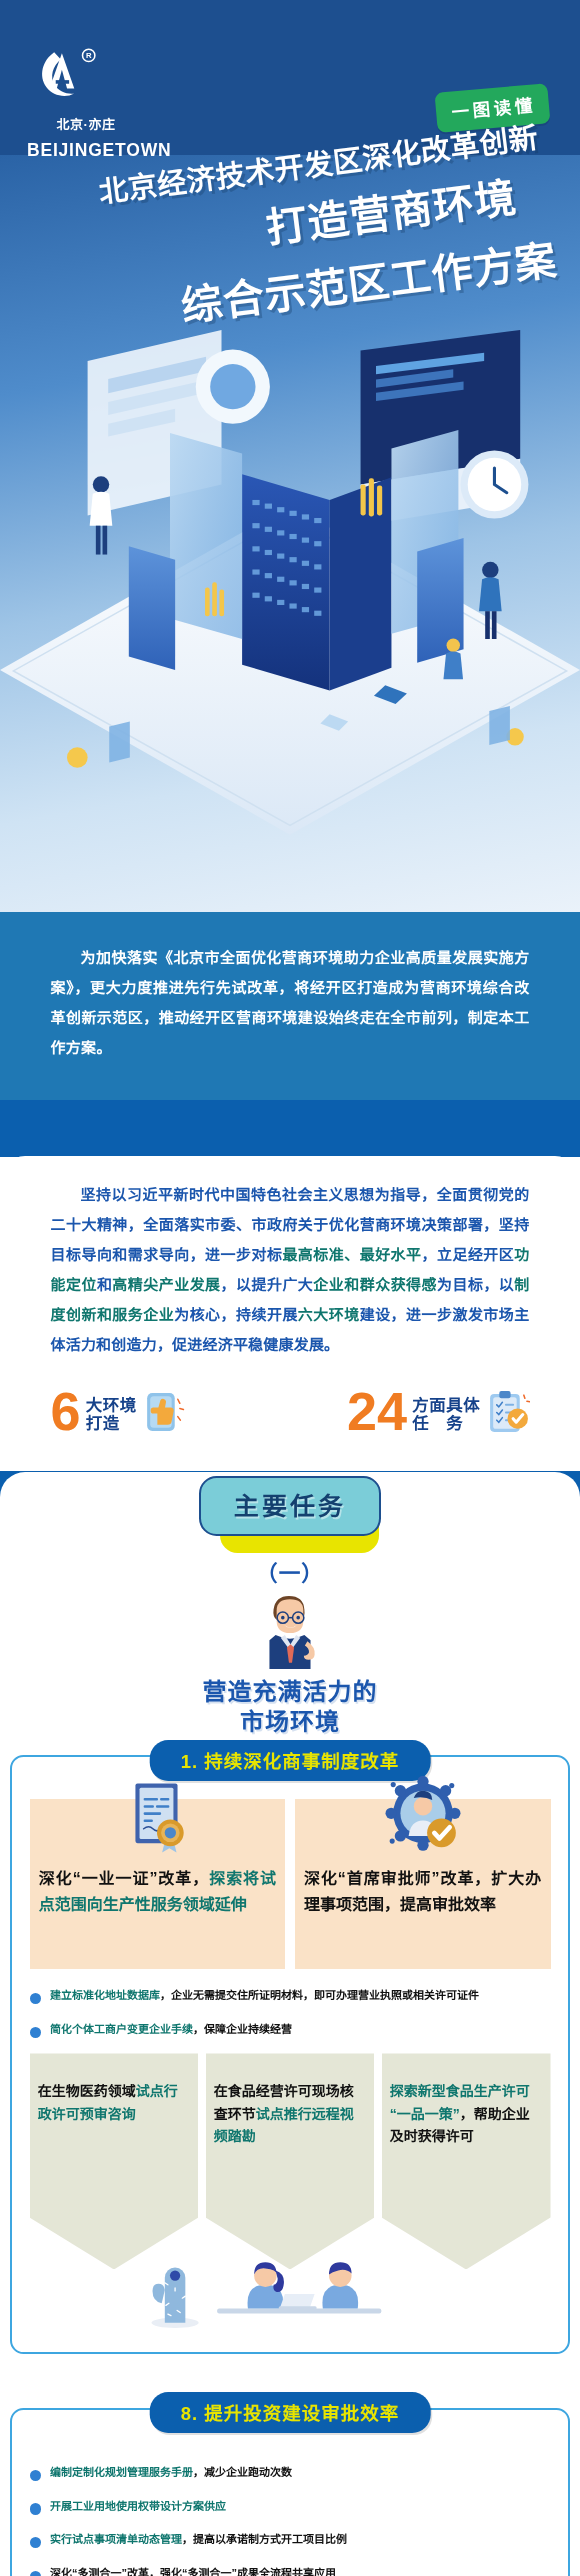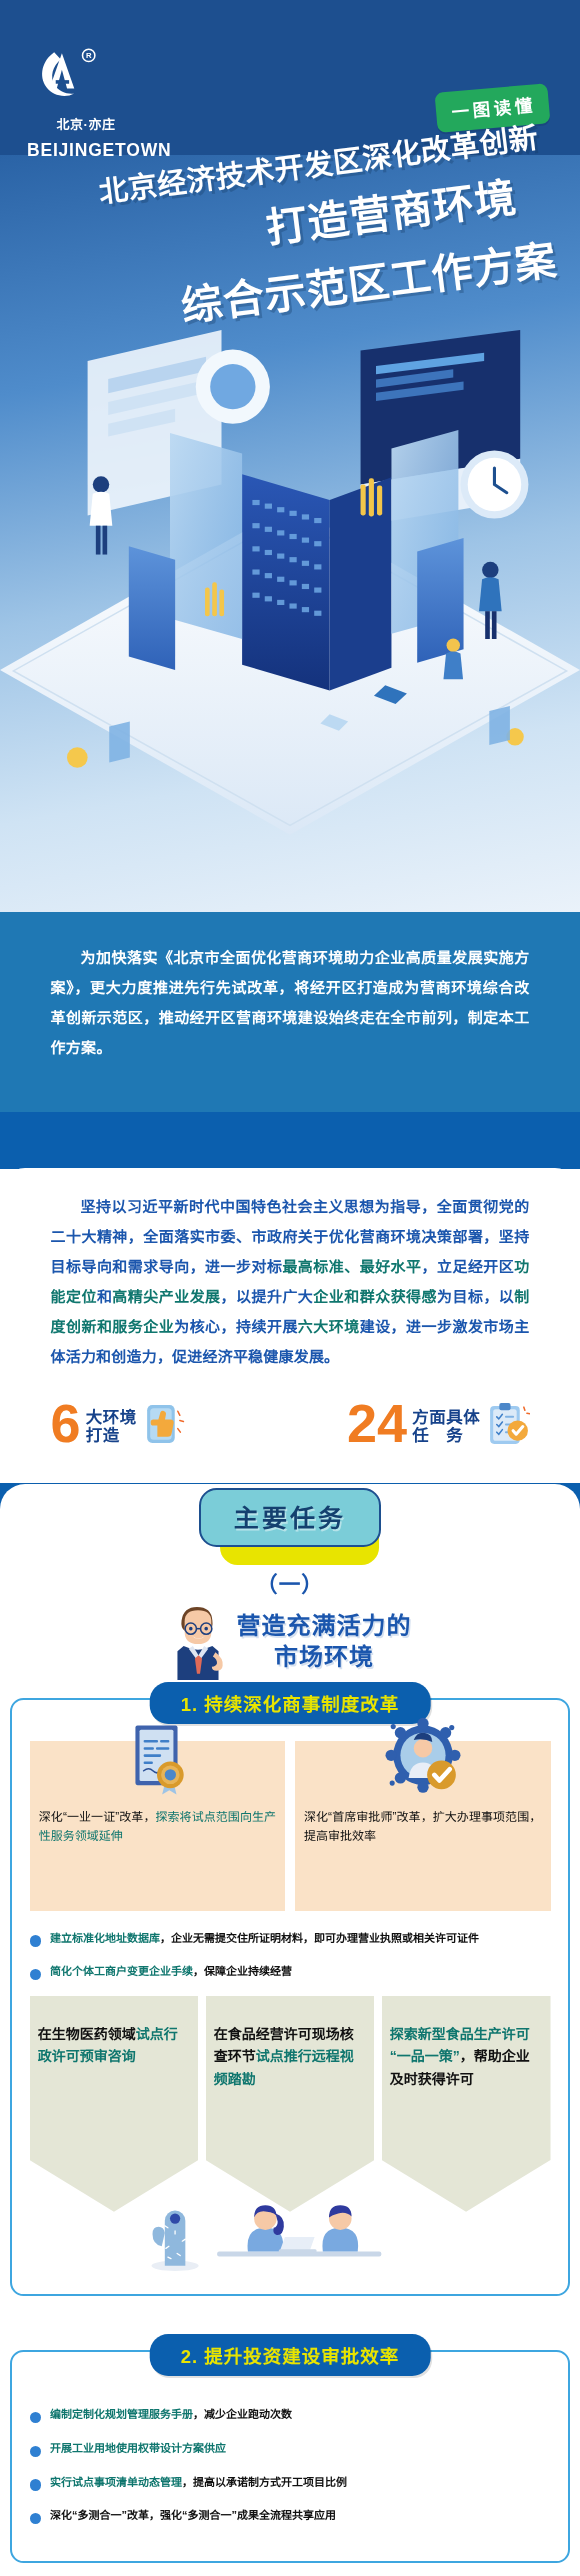--- a/index.html
+++ b/index.html
@@ -60,21 +60,21 @@
   .t3 { font-size: 41px; letter-spacing: 1px; text-align: right; padding-right: 29px; margin-top: 7.2px; }
 
   
   .iso { position: absolute; left: 0; top: 330px; width: 580px; height: 515px; }
   .iso svg { display: block; }
 
   
   .intro-wrap {
     position: relative;
     background: #1f78b4;
-    padding: 31px 0 49px;
+    padding: 31px 0 37px;
   }
   .intro-box {
     width: 479px; margin: 0 auto;
     color: #fff; font-size: 15px; line-height: 2.0;
     text-align: justify; font-weight: 700;
     text-indent: 2em;
     letter-spacing: 0.3px;
   }
 
   
@@ -129,20 +129,21 @@
   
   .sub-head {
     text-align: center; margin-top: 20.6px;
   }
   .sub-head .num {
     color: #1b56ad; font-size: 21.6px; font-weight: 900; letter-spacing: 1px;
   }
   .chap {
     display: flex; align-items: center; justify-content: center; gap: 7.2px;
     margin-top: 5.2px;
+    flex-direction: column;
   }
   .chap-avatar { width: 61px; height: 77px; flex: none; }
   .chap-avatar svg { display: block; }
   .chap-title {
     color: #1b56ad; font-size: 24px; font-weight: 900; line-height: 1.28;
     letter-spacing: 1px; text-align: center;
     text-shadow: 1.5px 1.5px 0 rgba(27,86,173,0.18);
   }
 
   
@@ -164,21 +165,21 @@
   
   .cards2 { display: flex; gap: 9.3px; margin-top: 5.2px; }
   .card2 {
     flex: 1 1 0; background: #fae2c7;
     padding: 67px 9.3px 13.4px 9.3px;
     position: relative; min-height: 170px;
   }
   .card2 .card-ico { position: absolute; left: 50%; top: -24px; transform: translateX(-50%); width: 76px; height: 88px; }
   .card2 .card-ico svg { display: block; }
   .card2 .card-txt {
-    font-size: 12px; line-height: 1.62; font-weight: 400; color: #111;
+    font-size: 16px; line-height: 1.62; font-weight: 700; color: #111;
     text-align: justify;
   }
 
   
   .bullets { margin-top: 17.5px; }
   .bullet {
     display: flex; gap: 9.3px; align-items: flex-start; margin-bottom: 15.5px;
   }
   .bullet .dot {
     width: 11.3px; height: 11.3px; border-radius: 50%;
@@ -413,21 +414,21 @@
         </div>
       </div>
     </div>
     <div class="spacer-lg"></div>
   </div>
 
   <div class="sec-blue">
     <div style="height:58px"></div>
   </div>
   <div class="sec-white">
-    <div class="pill-wrap" style="margin-top:-57px;">
+    <div class="pill-wrap" style="margin-top:-57px;font-family:Liberation Mono, monospace;">
       <div class="pill-shadow"></div>
       <div class="pill">主要任务</div>
     </div>
 
     <div class="sub-head">
       <span class="num">（一）</span>
     </div>
 
     <div class="chap">
       <div class="chap-avatar">
@@ -566,21 +567,21 @@
             <circle cx="448" cy="122" r="22" fill="#f6c9a6"></circle>
             <path d="M426 120 q0 -24 22 -24 q22 0 22 22 q-10 -10 -26 -6 q-12 3 -18 8z" fill="#2f3a9e"></path>
           </g>
         </svg>
       </div>
     </div>
 
     <div class="spacer-lg"></div>
 
     <div class="frame">
-      <div class="frame-title">2. 提升投资建设审批效率</div>
+      <div class="frame-title">8. 提升投资建设审批效率</div>
 
       <div class="bullets">
         <div class="bullet">
           <span class="dot"></span>
           <span class="txt"><span class="hl">编制定制化规划管理服务手册</span><span>，减少企业跑动次数</span></span>
         </div>
         <div class="bullet">
           <span class="dot"></span>
           <span class="txt"><span class="hl">开展工业用地使用权带设计方案供应</span></span>
         </div>

